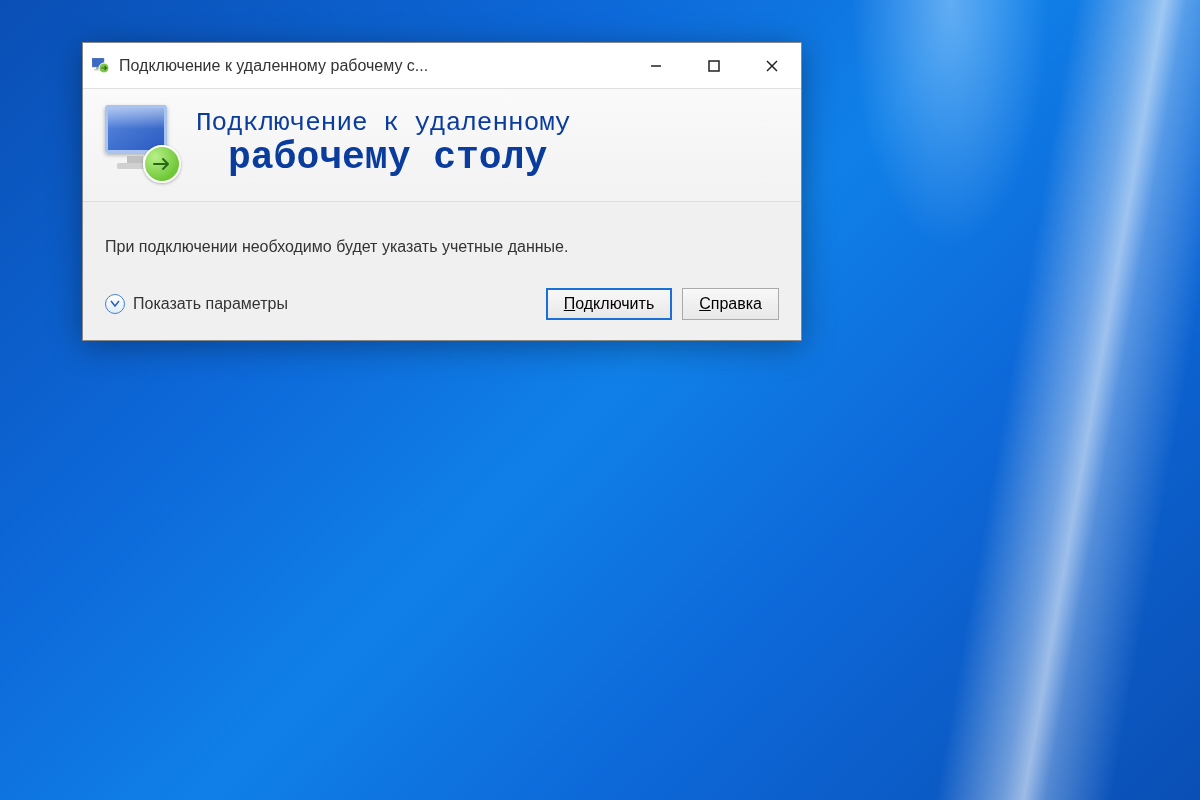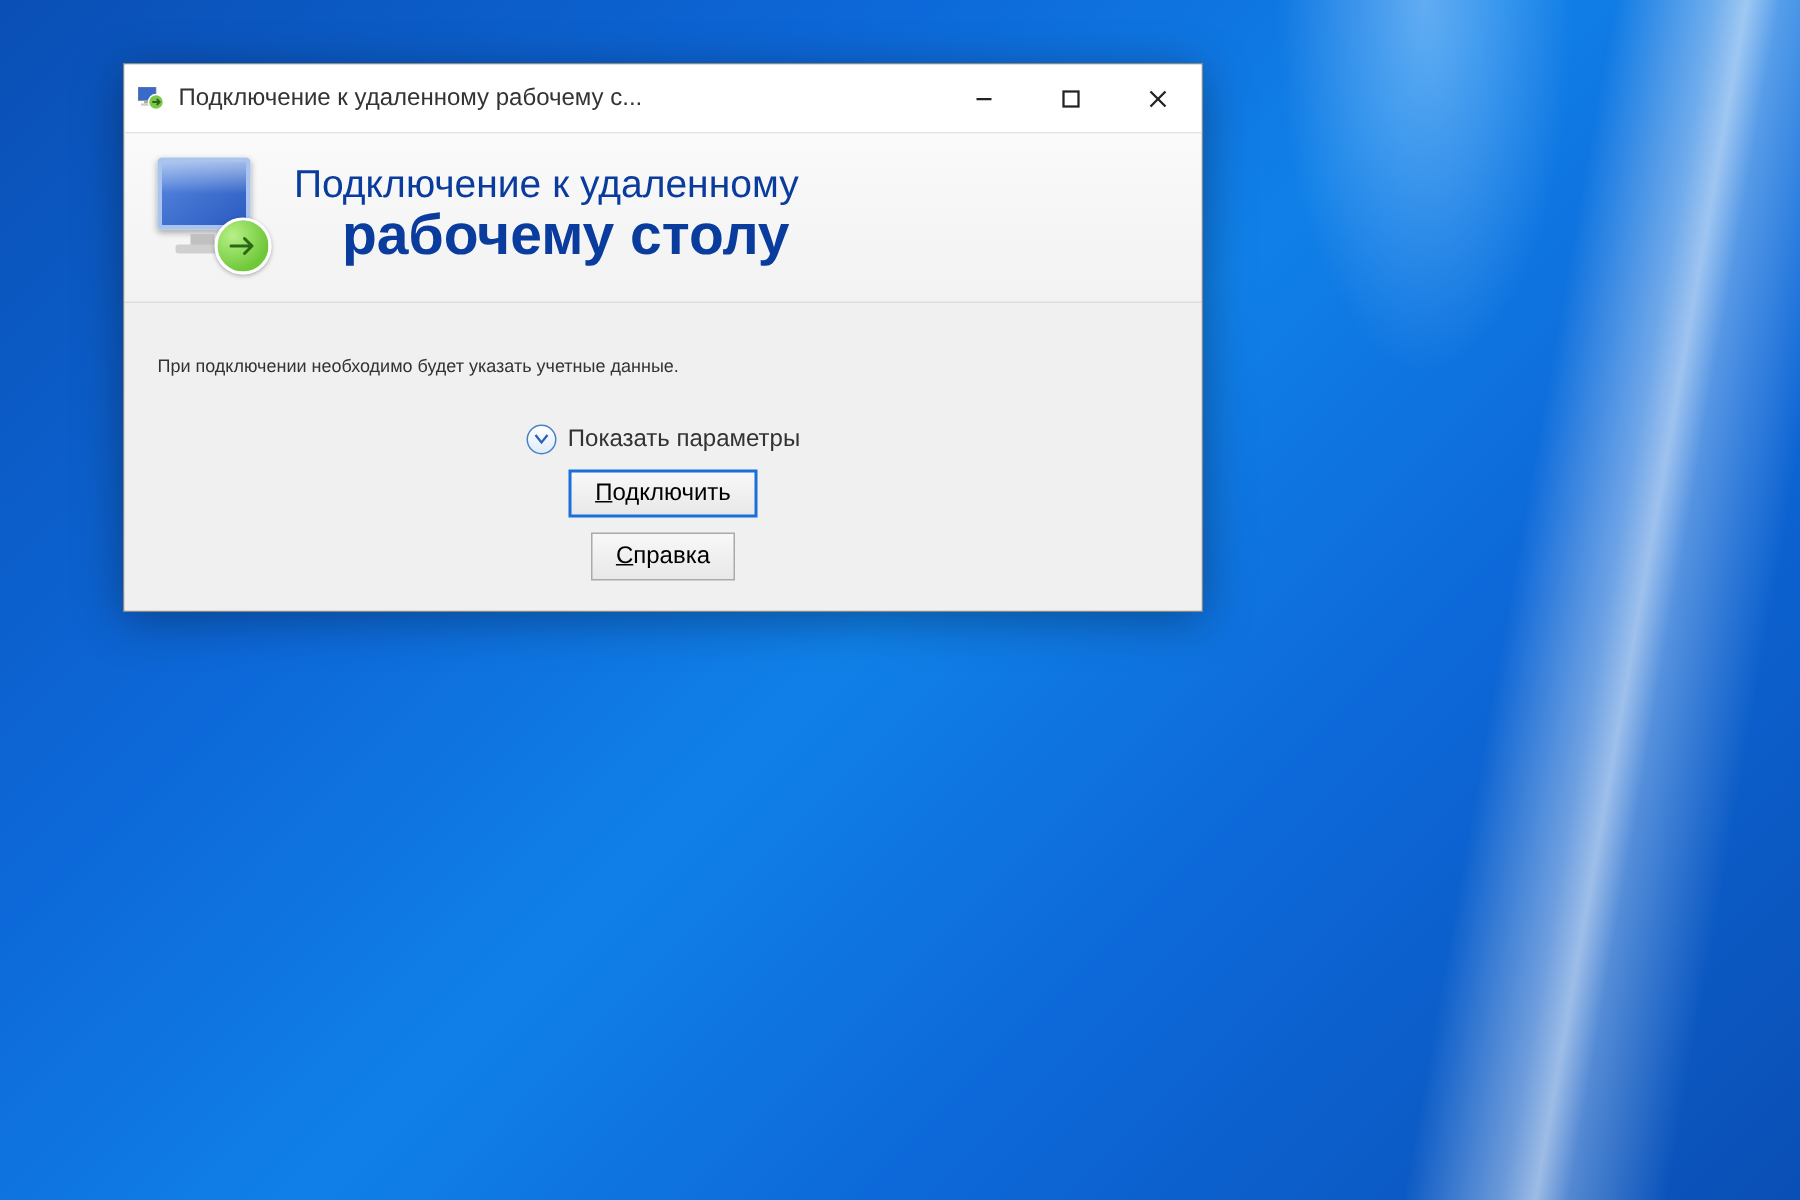--- a/index.html
+++ b/index.html
@@ -119,21 +119,21 @@
       left: 42px; top: 42px;
       width: 38px; height: 38px;
       border-radius: 50%;
       background: radial-gradient(circle at 30% 30%, #b8f088, #6fc838 70%);
       border: 2px solid #fff;
       display: flex;
       align-items: center;
       justify-content: center;
       box-shadow: 0 1px 3px rgba(0,0,0,0.3);
     }
-    .header-text { color: #0a3c9e; }
+    .header-text { color: #0a3c9e; font-family: Liberation Mono, monospace; }
     .header-line1 { font-size: 26px; font-weight: 400; }
     .header-line2 { font-size: 38px; font-weight: 700; margin-top: -2px; margin-left: 32px; }
     .body-panel {
       background: #f0f0f0;
       padding: 28px 22px 20px 22px;
     }
     .row { display: flex; align-items: center; margin-bottom: 16px; font-size: 16px; color: #222; }
     .label { min-width: 125px; }
     .label .underline { text-decoration: underline; }
     .combo {
@@ -155,26 +155,25 @@
       font-size: 17px;
       font-family: inherit;
       background: transparent;
     }
     .combo-arrow {
       position: absolute;
       right: 10px;
       color: #555;
     }
     .user-value { margin-left: 50px; color: #333; }
-    .info-text { font-size: 12px; color: #333; margin-top: 6px; margin-bottom: 30px; line-height: 1.4; }
+    .info-text { font-size: 16px; color: #333; margin-top: 6px; margin-bottom: 30px; line-height: 1.4; }
     .footer-row {
       display: flex;
       align-items: center;
       gap: 10px;
-      flex-direction: column;
     }
     .expander {
       display: flex;
       align-items: center;
       gap: 8px;
       font-size: 16px;
       color: #333;
       cursor: pointer;
       flex: 1;
     }

